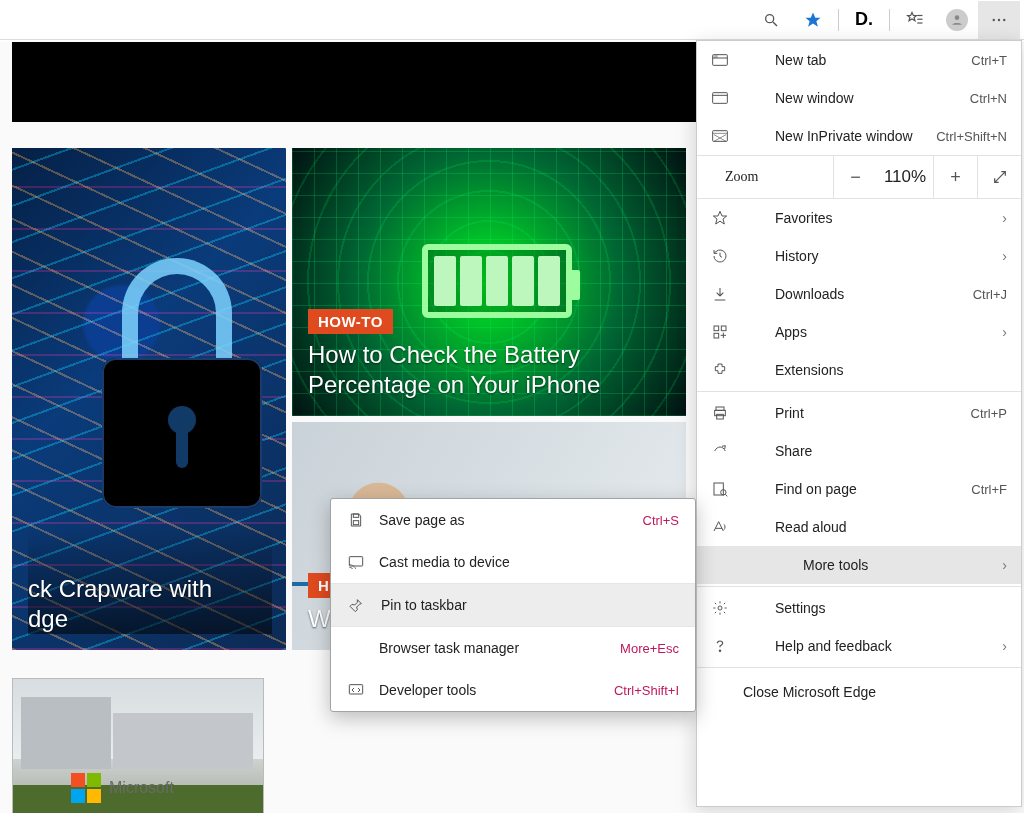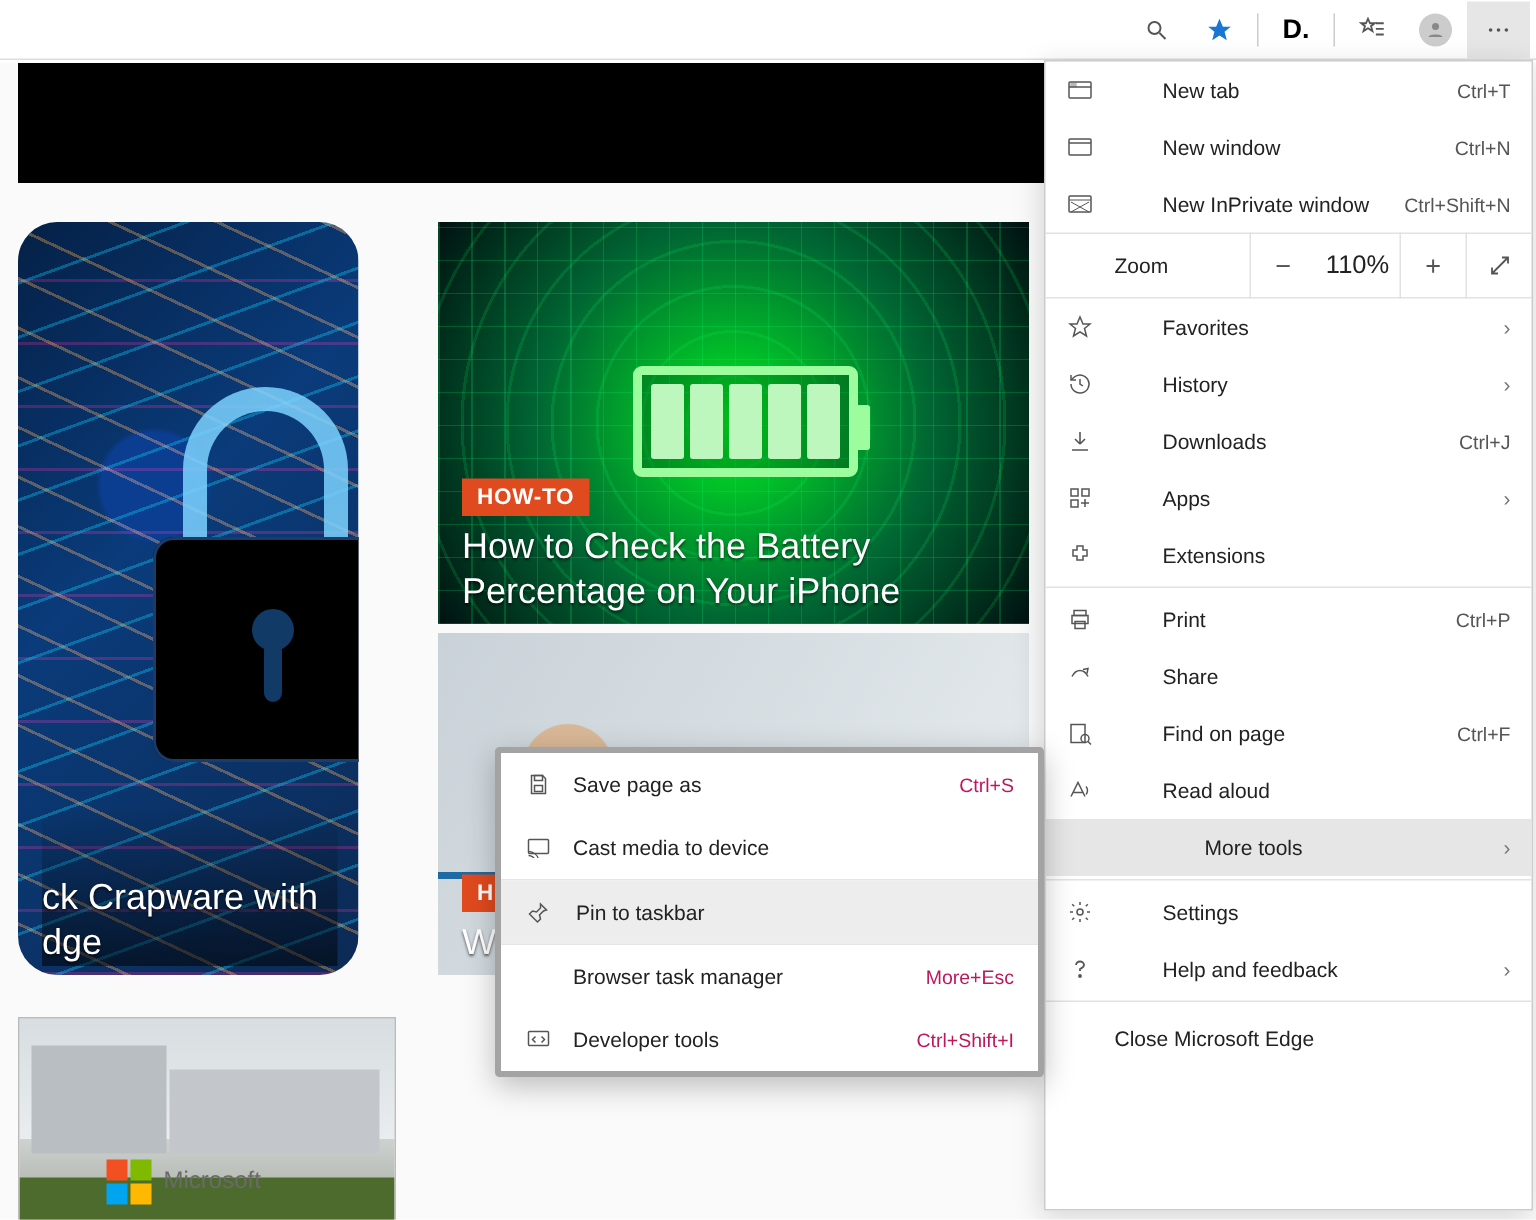--- a/index.html
+++ b/index.html
@@ -21,26 +21,26 @@
   .toolbar .sep { width:1px; height:22px; background:#ccc; margin:0 4px; }
   .avatar-circle { width:22px;height:22px;border-radius:50%;background:#ccc;display:flex;align-items:center;justify-content:center;color:#888; }
 
   
   .content { position:absolute; top:42px; left:0; right:0; bottom:0; background:#fafafa; }
   .blackbar { position:absolute; top:0; left:12px; right:18px; height:80px; background:#000; }
 
   .tile { position:absolute; color:#fff; overflow:hidden; }
   .tile .label-howto { background:#e04a1f; color:#fff; font-weight:bold; padding:4px 10px; display:inline-block; font-size:15px; letter-spacing:0.5px;}
   .tile .headline { font-size:24px; font-weight:400; line-height:1.25; margin-top:6px; text-shadow:0 1px 2px rgba(0,0,0,0.6);}
-  .tile .text-ov { position:absolute; left:16px; bottom:6px; right:14px; }
-
-  
-  .tile1 { top:106px; left:12px; width:227px; height:502px; background:
+  .tile .text-ov { position:absolute; left:16px; bottom:16px; right:14px; }
+
+  
+  .tile1 { top:106px; left:12px; width:274px; height:502px; background:
      radial-gradient(circle at 40% 35%, #0b3d91 0%, #0b3d91 10%, transparent 11%),
-     linear-gradient(135deg,#052046,#0a3b7a 40%,#0c2a55); border-radius: 26px; }
+     linear-gradient(135deg,#052046,#0a3b7a 40%,#0c2a55); }
   .tile1::before{
     content:""; position:absolute; inset:0;
     background:
       repeating-linear-gradient(25deg, rgba(255,165,0,.35) 0 2px, transparent 2px 30px),
       repeating-linear-gradient(-20deg, rgba(0,200,255,.35) 0 2px, transparent 2px 34px),
       repeating-linear-gradient(0deg, rgba(255,0,128,.25) 0 2px, transparent 2px 42px);
     mix-blend-mode:screen;
   }
   .padlock {
     position:absolute; left:90px; top:150px; width:150px; height:200px;
@@ -115,29 +115,29 @@
     display:flex; flex-direction:column; font-size:14px; color:#222;
   }
   .mrow { display:flex; align-items:center; height:38px; padding:0 14px; gap:14px; }
   .mrow.sel{background:#e6e6e6;gap:42px;}
   .mrow .ico{width:18px;display:flex;justify-content:center;color:#555;}
   .mrow .lbl{flex:1;margin-left:32px;}
   .mrow .sc{color:#555;font-size:13px;}
   .mrow .chev{color:#777;}
   .msep{height:1px;background:#e2e2e2;margin:2px 0;}
   .zoomrow{display:flex;align-items:center;height:44px;border-top:1px solid #e2e2e2;border-bottom:1px solid #e2e2e2;}
-  .zoomrow .zl{flex:1;padding-left:46px;}
+  .zoomrow .zl{flex:1;padding-left:28px;font-family:Liberation Serif, serif;}
   .zoomrow .zb{width:44px;height:44px;display:flex;align-items:center;justify-content:center;border-left:1px solid #e2e2e2;color:#555;font-size:18px;}
   .zoomrow .zp{width:56px;text-align:center;font-size:17px;}
   .closeitem{padding:14px 46px;}
 
   
   .submenu{
     position:absolute; top:498px; left:330px; width:366px; background:#fff;
-    border:4px solid #a3a3a3; border-radius:3px; box-shadow:0 6px 20px rgba(0,0,0,.25);
+    border:1px solid #a3a3a3; border-radius:3px; box-shadow:0 6px 20px rgba(0,0,0,.25);
     font-size:14px; color:#222; z-index:50;
   }
   .srow{display:flex;align-items:center;height:42px;padding:0 16px;gap:14px;}
   .srow .ico{width:18px;display:flex;justify-content:center;color:#555;}
   .srow .lbl{flex:1;}
   .srow .sc{color:#be185d;font-size:13px;}
   .srow.sel{background:#ededed;gap:16px;}
   .ssep{height:1px;background:#e6e6e6;}
   .cursor{position:absolute; pointer-events:none;}
 

